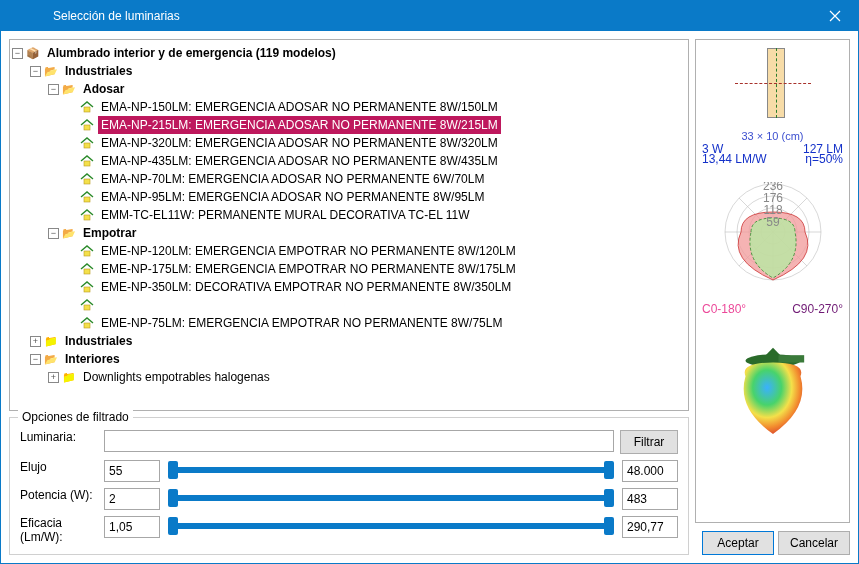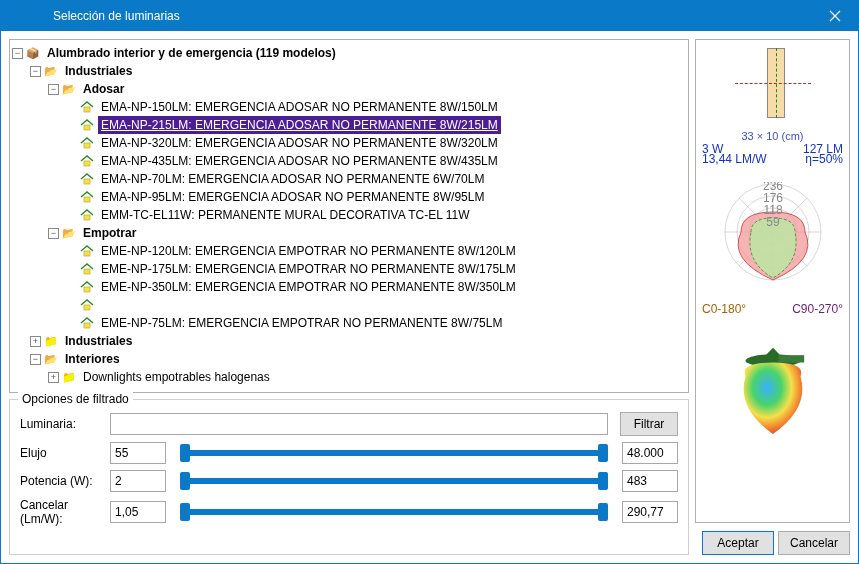--- a/index.html
+++ b/index.html
@@ -17,30 +17,30 @@
   .tree-scroll::-webkit-scrollbar-track { background: #f0f0f0; }
   .tree-scroll::-webkit-scrollbar-thumb { background: #c1c1c1; border: 1px solid #a0a0a0; }
   .tree-scroll::-webkit-scrollbar-button { background:#f0f0f0; display:block; height:17px; border:1px solid #a0a0a0;}
   .tnode { white-space: nowrap; line-height: 18px; display:flex; align-items:center; height:18px;}
   .tnode .toggle { width:11px; height:11px; border:1px solid #888; display:inline-flex; align-items:center; justify-content:center; font-size:9px; line-height:9px; margin-right:2px; color:#555; cursor:pointer; flex-shrink:0;}
   .tnode .toggle.none { border:none; }
   .tnode .spacer { display:inline-block; flex-shrink:0;}
   .tnode .icon { width:16px; height:14px; display:inline-flex; align-items:center; justify-content:center; margin-right:3px; flex-shrink:0;}
   .tnode .label { padding: 0 3px; }
   .tnode .label.bold { font-weight: bold; }
-  .tnode .label.selected { background: #4c1d95; color: #fff; text-decoration: underline; }
+  .tnode .label.selected { background: #be185d; color: #fff; }
   .folder-icon::before { content: "📁"; font-size:11px; filter: hue-rotate(10deg) saturate(2);}
   .folder-open-icon::before { content: "📂"; font-size:11px;}
   .box-icon::before { content:"📦"; font-size:11px;}
   .lum-icon { position:relative; width:16px;height:14px;}
   .lum-icon svg { width:16px; height:14px;}
 
-  .filter-group { border: 1px solid #d0d0d0; padding: 8px 10px 28px; position: relative; }
+  .filter-group { border: 1px solid #d0d0d0; padding: 8px 10px 10px; position: relative; }
   .filter-group .legend { position: absolute; top: -8px; left: 8px; background: #fff; padding: 0 4px; color: #000; }
-  .filter-row { display: flex; align-items: center; gap: 12px; margin-top: 6px; }
+  .filter-row { display: flex; align-items: flex-start; gap: 6px; margin-top: 6px; }
   .filter-row:first-of-type { margin-top: 4px; }
   .filter-label { width: 78px; }
   .filter-input { border: 1px solid #a7a7a7; padding: 2px 4px; height: 22px; background:#fff; }
   .filter-input.wide { flex:1; }
   .filter-input.num { width: 56px; text-align:left; }
   .filter-btn { height: 24px; width:58px; border: 1px solid #adadad; background: #e1e1e1; cursor:pointer; }
   .pot-row .filter-label { width:78px;}
   .slider-wrap { flex:1; padding:0 2px;}
   .range-slider { position:relative; height:20px; display:flex; align-items:center;}
   .range-track { position:absolute; left:6px; right:6px; height:6px; background:#0a7ac8; border-radius:3px;}
@@ -51,21 +51,21 @@
   .dim-box { width:80px; height:80px; position:relative; margin-top:4px;}
   .dim-rect { position:absolute; left:34px; top:0; width:18px; height:70px; background:#f7dca8; border:1px solid #888;}
   .dim-cross-h { position:absolute; top:35px; left:2px; right:2px; border-top:1px dashed #a8322b;}
   .dim-cross-v { position:absolute; left:43px; top:0; bottom:10px; border-left:1px dashed #2b7d2b;}
   .dim-text { color:#3c4fcf; font-size:11px; text-align:center; margin-top:2px;}
   .specs { width:100%; display:flex; justify-content:space-between; font-size:9px; line-height:10px; padding:2px 2px 0;}
   .specs .l { color:#1431c9;}
   .specs .r { color:#1431c9; text-align:right;}
   .polar-wrap { width:140px; height:120px; position:relative; margin-top:18px;}
   .polar-footer { width:100%; display:flex; justify-content:space-between; font-size:9px; padding:0 2px;}
-  .polar-footer .c0 { color:#a16207;}
+  .polar-footer .c0 { color:#ec4899;}
   .polar-footer .c90 { color:#701a75;}
   .render-wrap { width:140px; height:135px; display:flex; align-items:center; justify-content:center; margin-top:6px;}
 
   .button-row { display:flex; gap:4px; justify-content:flex-end; padding-top:4px;}
   .dlg-btn { width:72px; height:24px; border:1px solid #adadad; background:#e1e1e1; cursor:pointer;}
   .dlg-btn.primary { border-color:#0078d7;}
 </style>
 </head>
 <body>
 
@@ -207,21 +207,21 @@
             </div>
             <div class="tnode">
               <span class="spacer" style="width:54px"></span>
               <span class="toggle none"></span>
               <span class="icon lum-icon">
                 <svg viewBox="0 0 16 14">
                   <path d="M2 7 L8 2 L14 7" fill="none" stroke="#2a8a2a" stroke-width="1.4"></path>
                   <rect x="5" y="7" width="6" height="5" fill="#f4e04a" stroke="#b89a20" stroke-width="0.6"></rect>
                 </svg>
               </span>
-              <span class="label">EME-NP-350LM: EMERGENCIA EMPOTRAR NO PERMANENTE 8W/350LM</span>
+              <span class="label">EME-NP-350LM: DECORATIVA EMPOTRAR NO PERMANENTE 8W/350LM</span>
             </div>
             <div class="tnode">
               <span class="spacer" style="width:54px"></span>
               <span class="toggle none"></span>
               <span class="icon lum-icon">
                 <svg viewBox="0 0 16 14">
                   <path d="M2 7 L8 2 L14 7" fill="none" stroke="#2a8a2a" stroke-width="1.4"></path>
                   <rect x="5" y="7" width="6" height="5" fill="#f4e04a" stroke="#b89a20" stroke-width="0.6"></rect>
                 </svg>
               </span>
@@ -282,21 +282,21 @@
           <div class="slider-wrap">
               <div class="range-slider">
                 <div class="range-track"></div>
                 <div class="range-thumb" style="left:0"></div>
                 <div class="range-thumb" style="right:0"></div>
               </div>
             </div>
           <input class="filter-input num range-end" value="483" style="">
         </div>
         <div class="filter-row pot-row">
-          <span class="filter-label">Cancelar (Lm/W):</span>
+          <span class="filter-label">Eficacia (Lm/W):</span>
           <input class="filter-input num" value="1,05" style="">
           <div class="slider-wrap">
               <div class="range-slider">
                 <div class="range-track"></div>
                 <div class="range-thumb" style="left:0"></div>
                 <div class="range-thumb" style="right:0"></div>
               </div>
             </div>
           <input class="filter-input num range-end" value="290,77" style="">
         </div>

